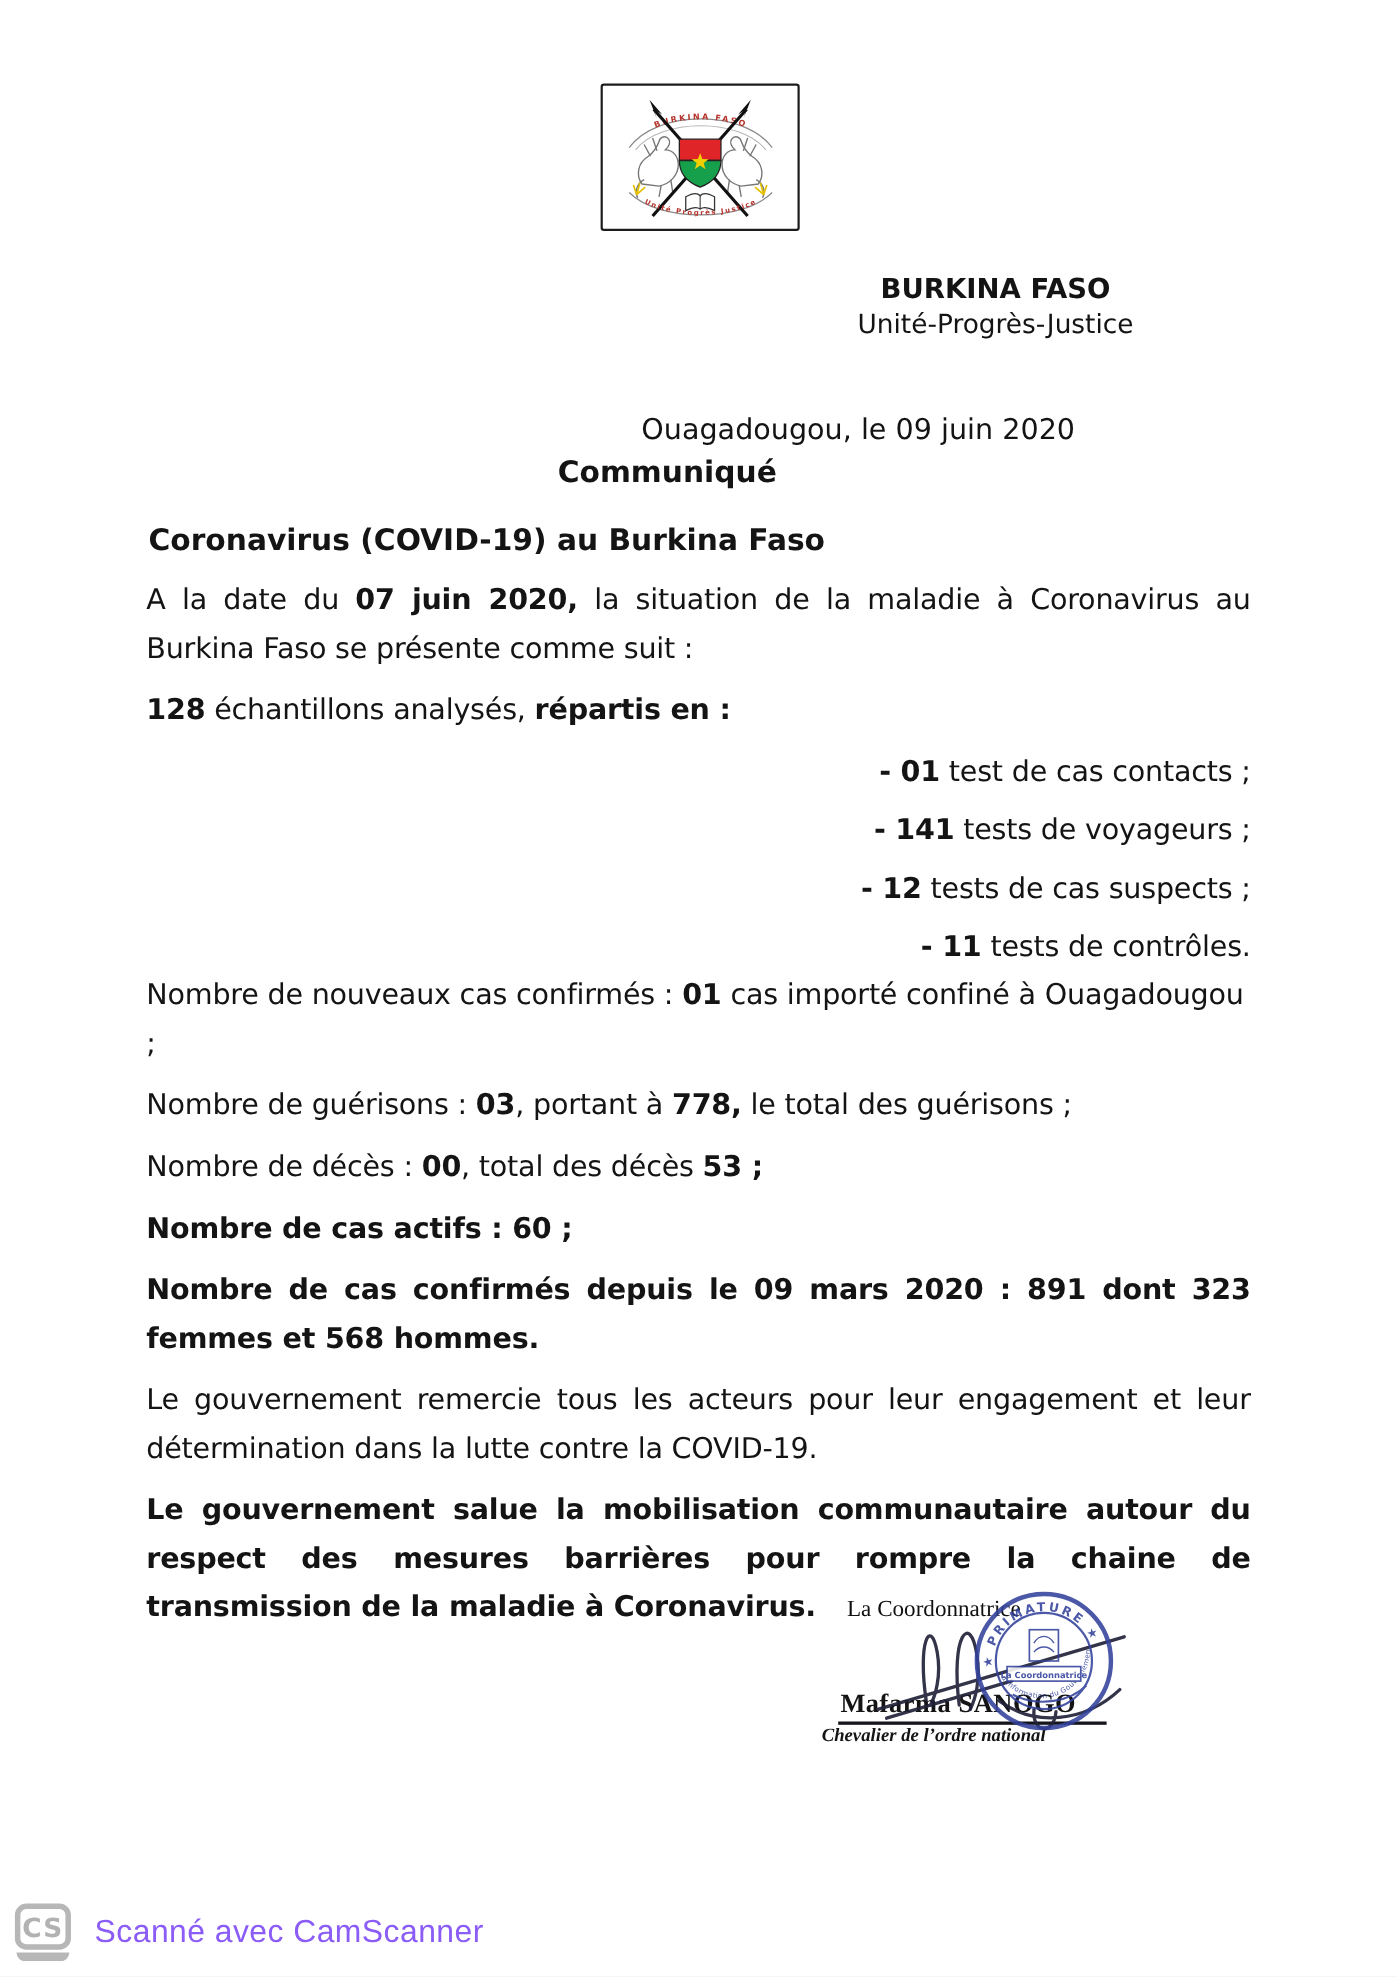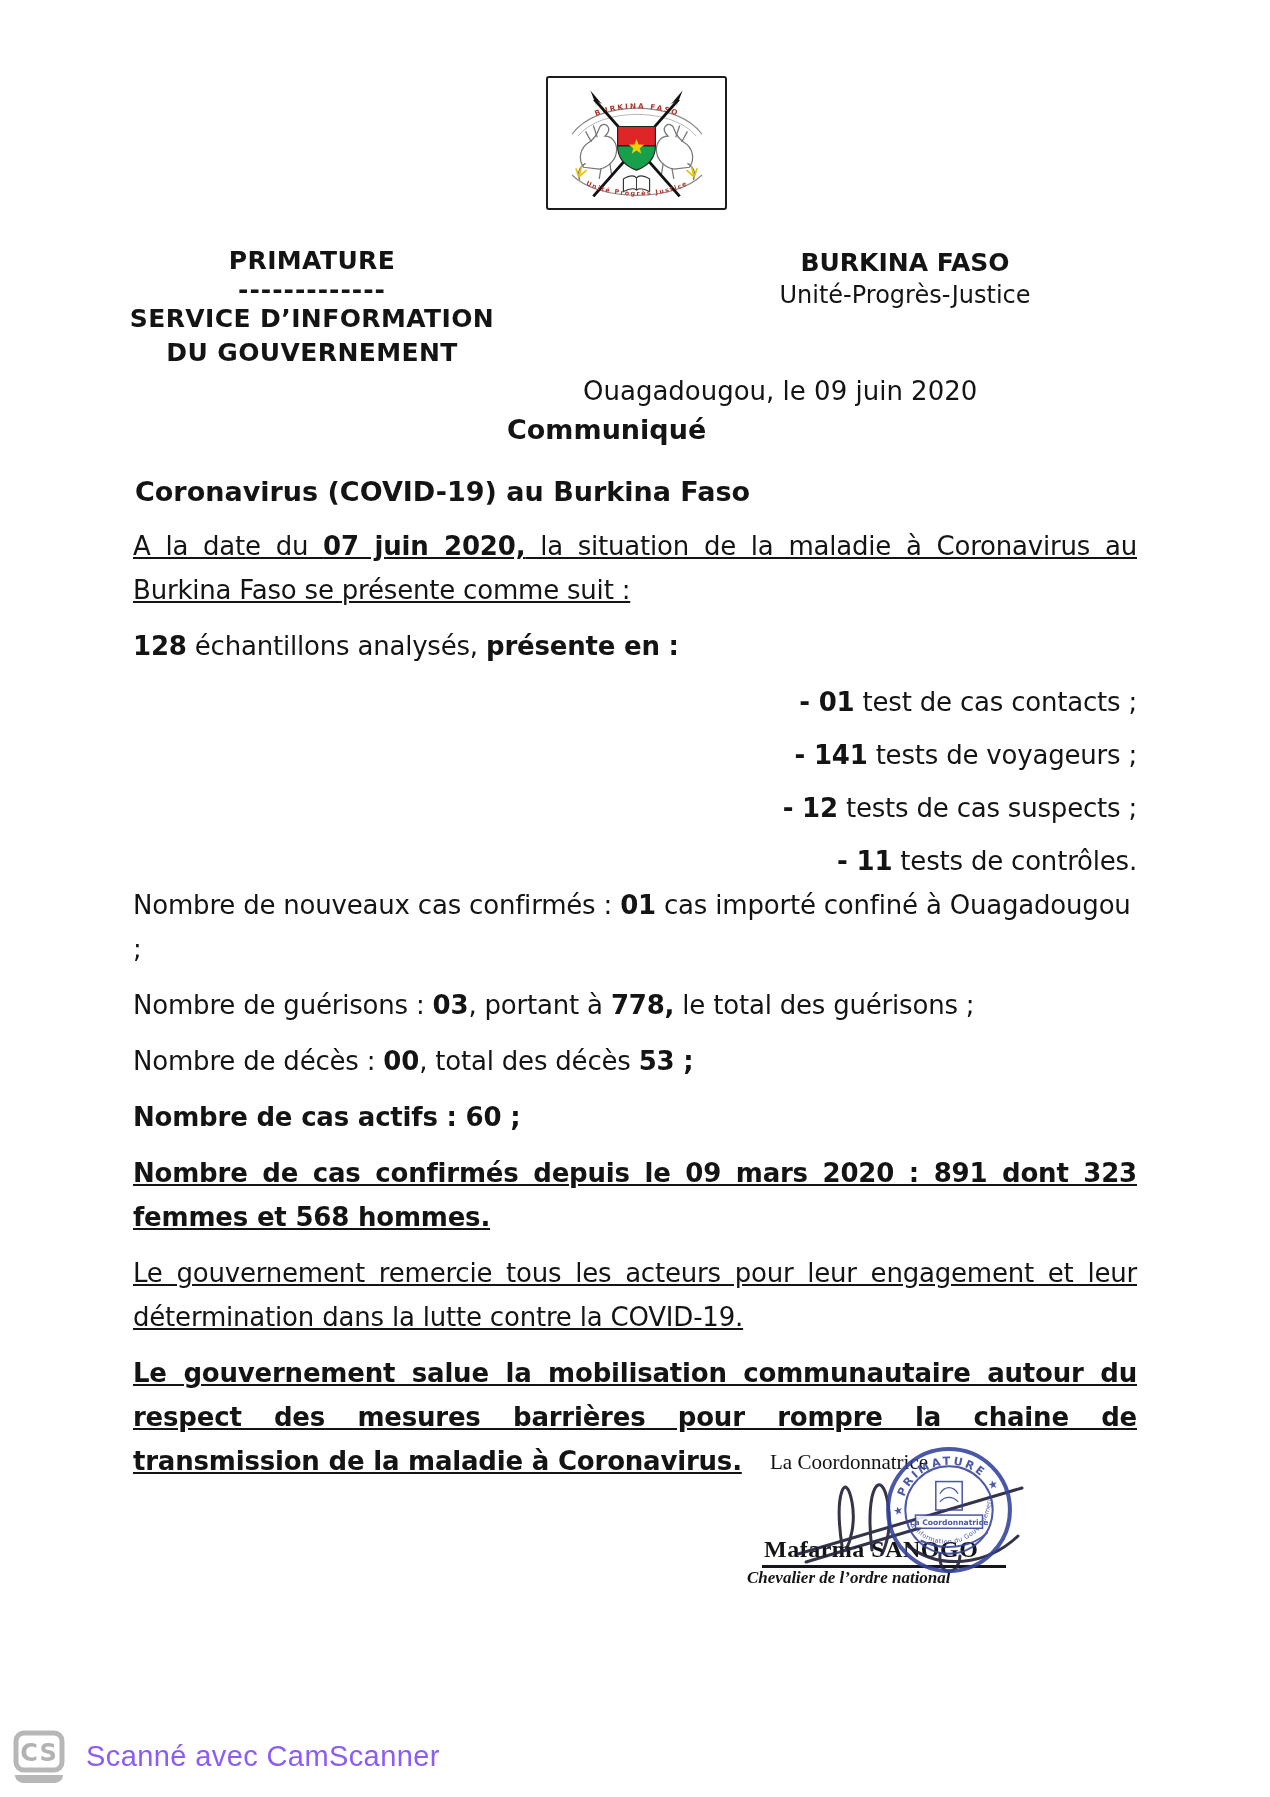--- a/index.html
+++ b/index.html
@@ -19,21 +19,21 @@
   .hdr-right{position:absolute;left:755px;top:246px;width:300px;text-align:center;line-height:33px;}
   .hdr-right .country{font-weight:bold;font-size:25px;}
   .hdr-right .motto{font-size:24px;}
   .dateline{position:absolute;left:583px;top:376px;font-size:26px;}
   .doc-type{position:absolute;left:507px;top:414px;font-size:27px;font-weight:bold;}
   .doc-title{position:absolute;left:135px;top:476px;width:900px;text-align:left;
     font-size:27px;font-weight:bold;}
   
   .doc-body{position:absolute;left:133px;right:133px;top:524px;}
   .doc-body p{margin:0 0 12px 0;font-size:26px;line-height:44px;letter-spacing:-.2px;}
-  .doc-body p.justify{text-align:justify;text-decoration:underline;}
+  .doc-body p.justify{text-align:justify;}
   .doc-body p.li{margin:0 0 9px 37px;text-align:right;}
   .doc-body p.li-last{margin-bottom:0;}
   .doc-body .b{font-weight:bold;}
   
   .sig-role{position:absolute;left:770px;top:1450px;
     font-family:"Liberation Serif",serif;font-size:21px;color:#111;z-index:1;}
   .sig-strokes{position:absolute;left:790px;top:1458px;width:240px;height:118px;z-index:2;}
   .stamp{position:absolute;left:884px;top:1444px;width:130px;height:132px;z-index:3;opacity:.88;}
   .sig-name{position:absolute;left:762px;top:1536px;z-index:1;
     font-family:"Liberation Serif",serif;font-weight:bold;font-size:24px;letter-spacing:.5px;
@@ -96,39 +96,33 @@
       <g stroke="#e3c000" stroke-width="1.6" fill="none">
         <path d="M31,102 l3,-11 M31,102 l-3,-9 M31,102 l8,-7"></path>
         <path d="M150,102 l-3,-11 M150,102 l3,-9 M150,102 l-8,-7"></path>
       </g>
       <text font-size="6.5" font-weight="bold" letter-spacing="1.5" fill="#b5342c">
         <textPath href="#ribBot" startOffset="50%" text-anchor="middle">Unité  Progrès  Justice</textPath>
       </text>
     </svg>
   </div>
 
-  <div class="hdr-left">
-    <div>PRIMATURE</div>
-    <div class="divider">-------------</div>
-    <div>SERVICE D’INFORMATION</div>
-    <div>DU GOUVERNEMENT</div>
-  </div>
 
   <div class="hdr-right">
     <div class="country">BURKINA FASO</div>
     <div class="motto">Unité-Progrès-Justice</div>
   </div>
 
   <div class="dateline">Ouagadougou, le 09 juin 2020</div>
   <div class="doc-type">Communiqué</div>
   <div class="doc-title">Coronavirus (COVID-19) au Burkina Faso</div>
 
   <div class="doc-body">
       <p class=" justify"><span>A la date du </span><span class="b">07 juin 2020,</span><span> la situation de la maladie à Coronavirus au Burkina Faso se présente comme suit :</span></p>
-      <p class=""><span class="b">128</span><span> échantillons analysés, </span><span class="b">présente en :</span></p>
+      <p class=""><span class="b">128</span><span> échantillons analysés, </span><span class="b">répartis en :</span></p>
       <p class="li"><span class="b">- 01</span><span> test de cas contacts ;</span></p>
       <p class="li"><span class="b">- 141</span><span> tests de voyageurs ;</span></p>
       <p class="li"><span class="b">- 12</span><span> tests de cas suspects ;</span></p>
       <p class="li li-last"><span class="b">- 11</span><span> tests de contrôles.</span></p>
       <p class=""><span>Nombre de nouveaux cas confirmés : </span><span class="b">01</span><span> cas importé confiné à Ouagadougou ;</span></p>
       <p class=""><span>Nombre de guérisons : </span><span class="b">03</span><span>, portant à </span><span class="b">778,</span><span> le total des guérisons ;</span></p>
       <p class=""><span>Nombre de décès : </span><span class="b">00</span><span>, total des décès </span><span class="b">53 ;</span></p>
       <p class=""><span class="b">Nombre de cas actifs : 60 ;</span></p>
       <p class=" justify"><span class="b">Nombre de cas confirmés depuis le 09 mars 2020 : 891 dont 323 femmes et 568 hommes.</span></p>
       <p class=" justify"><span>Le gouvernement remercie tous les acteurs pour leur engagement et leur détermination dans la lutte contre la COVID-19.</span></p>

